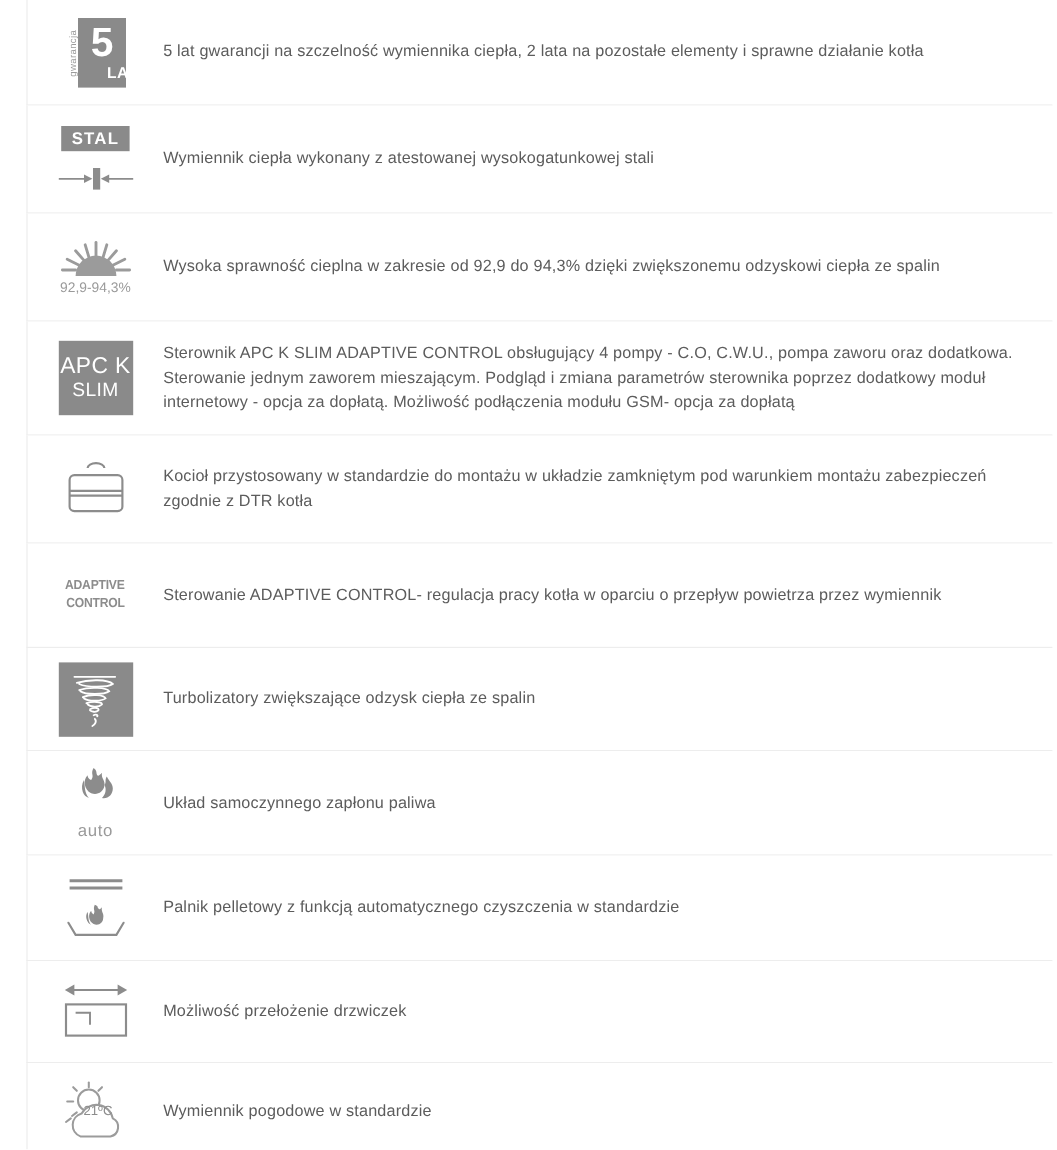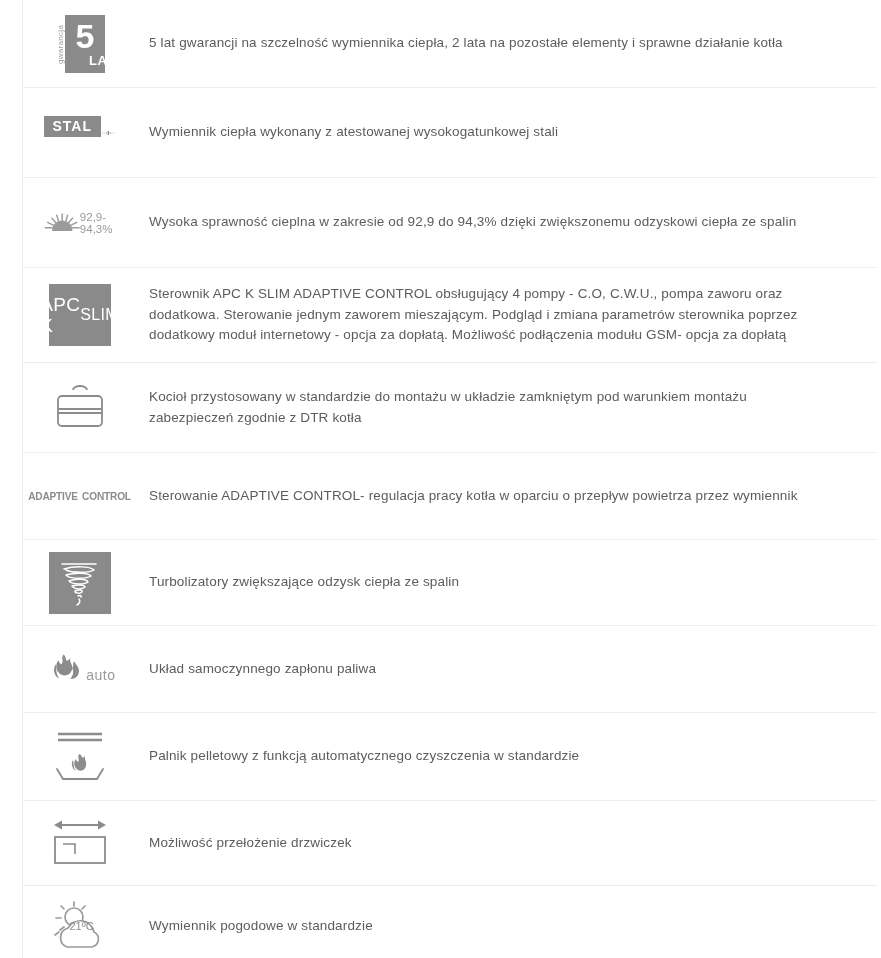--- a/index.html
+++ b/index.html
@@ -32,34 +32,34 @@
     min-width: 113px;
     display: flex;
     align-items: center;
     justify-content: center;
     align-self: stretch;
   }
   .icon-box {
     width: 72px;
     height: 62px;
     display: flex;
-    flex-direction: row;
+    flex-direction: column;
     align-items: center;
     justify-content: center;
     position: relative;
   }
   .text-cell {
     flex: 1;
     padding-right: 30px;
     color: #5c5c5c;
     font-size: 13.5px;
     line-height: 1.55;
     letter-spacing: 0.15px;
   }
-  .text-cell p { margin: 13px; }
+  .text-cell p { margin: 0; }
 
   
   .ico-guarantee { flex-direction: row; align-items: stretch; justify-content: center; height: 58px; }
   .ico-guarantee .vert {
     writing-mode: vertical-rl;
     transform: rotate(180deg);
     font-size: 8px;
     color: #9a9a9a;
     letter-spacing: .3px;
     display: flex;

